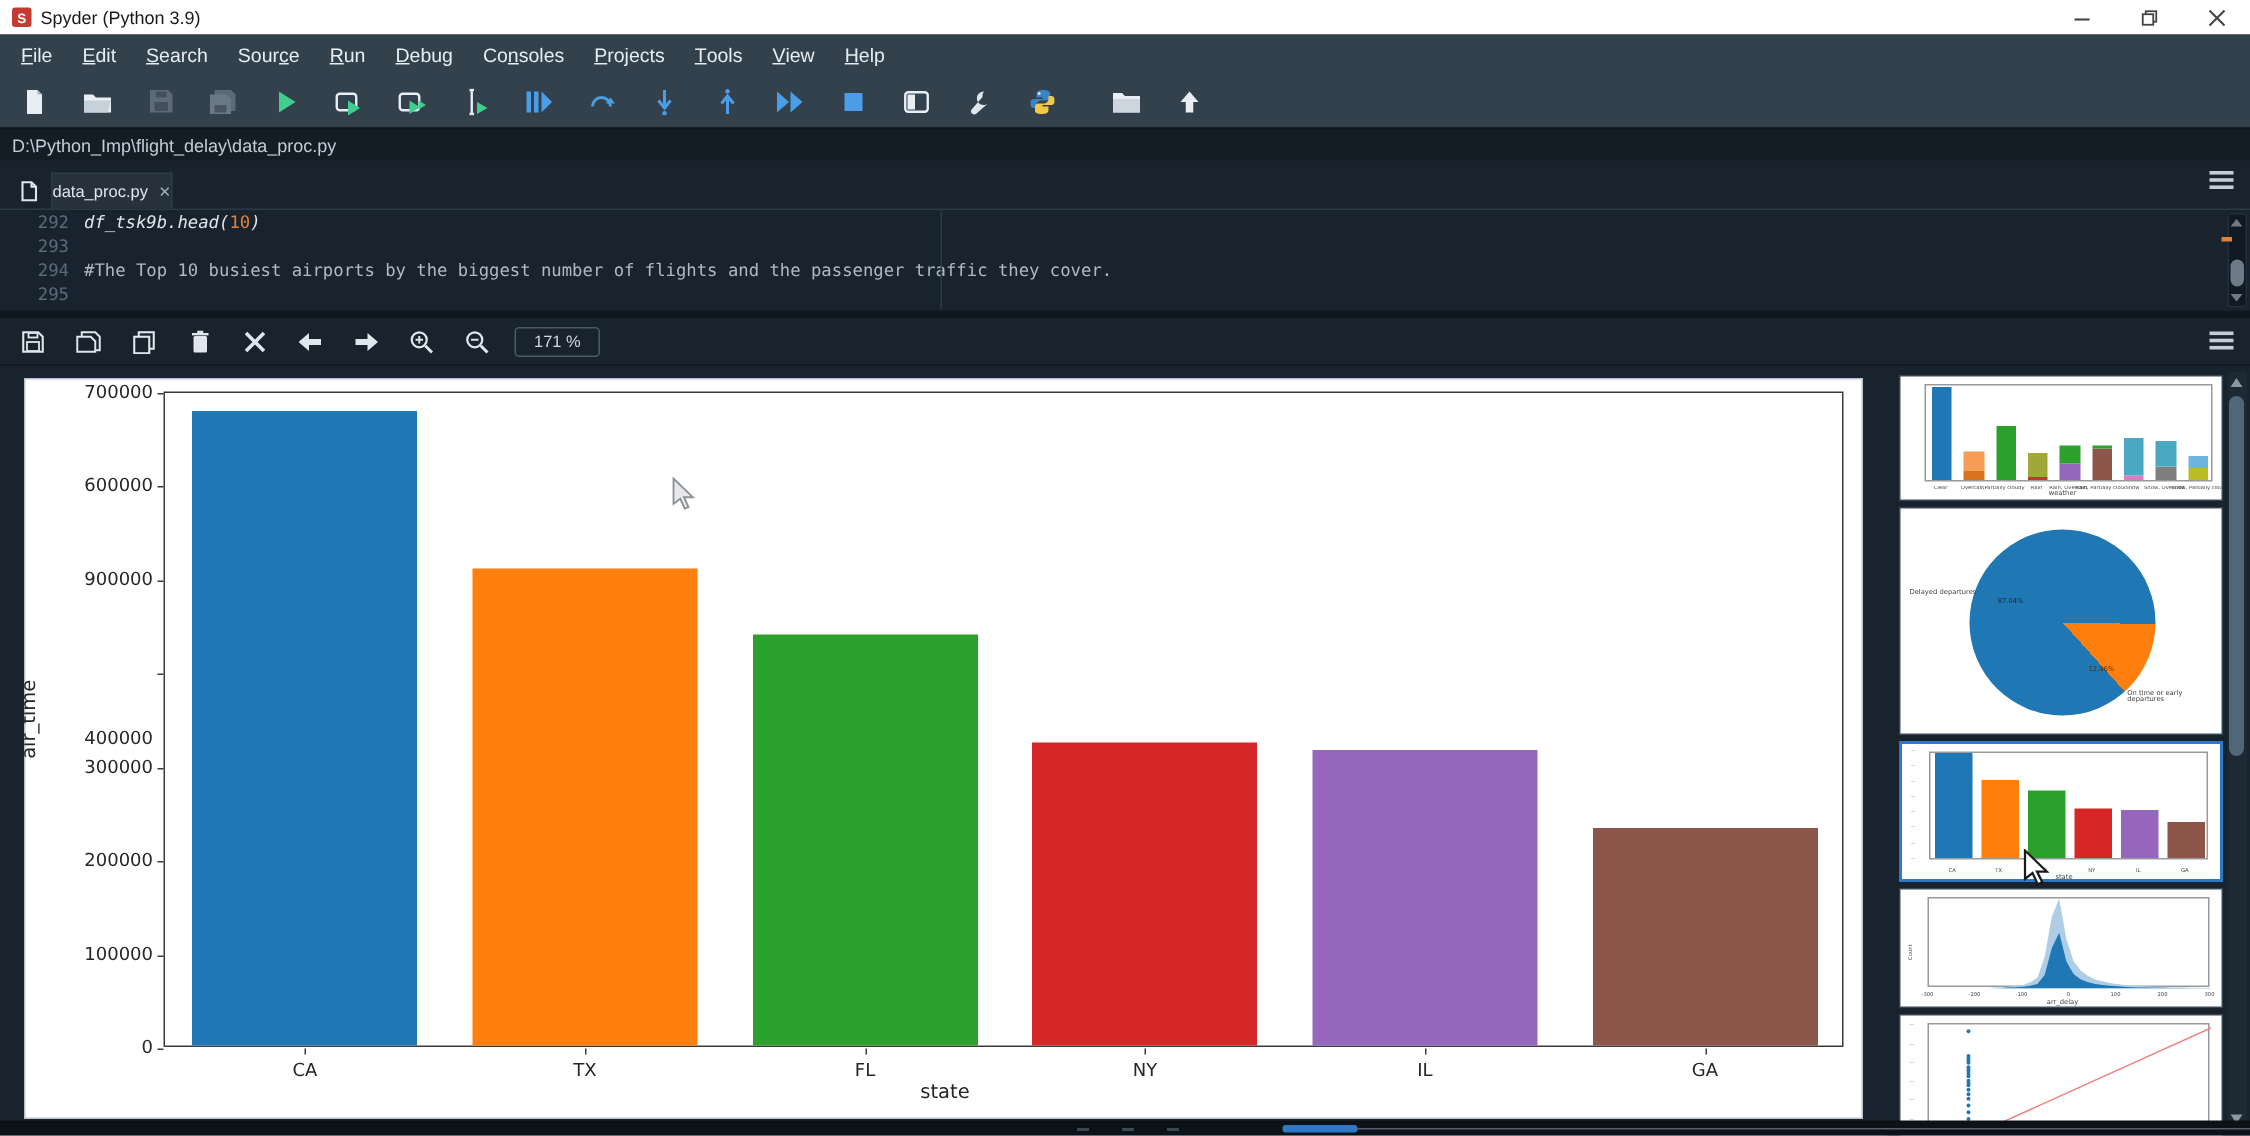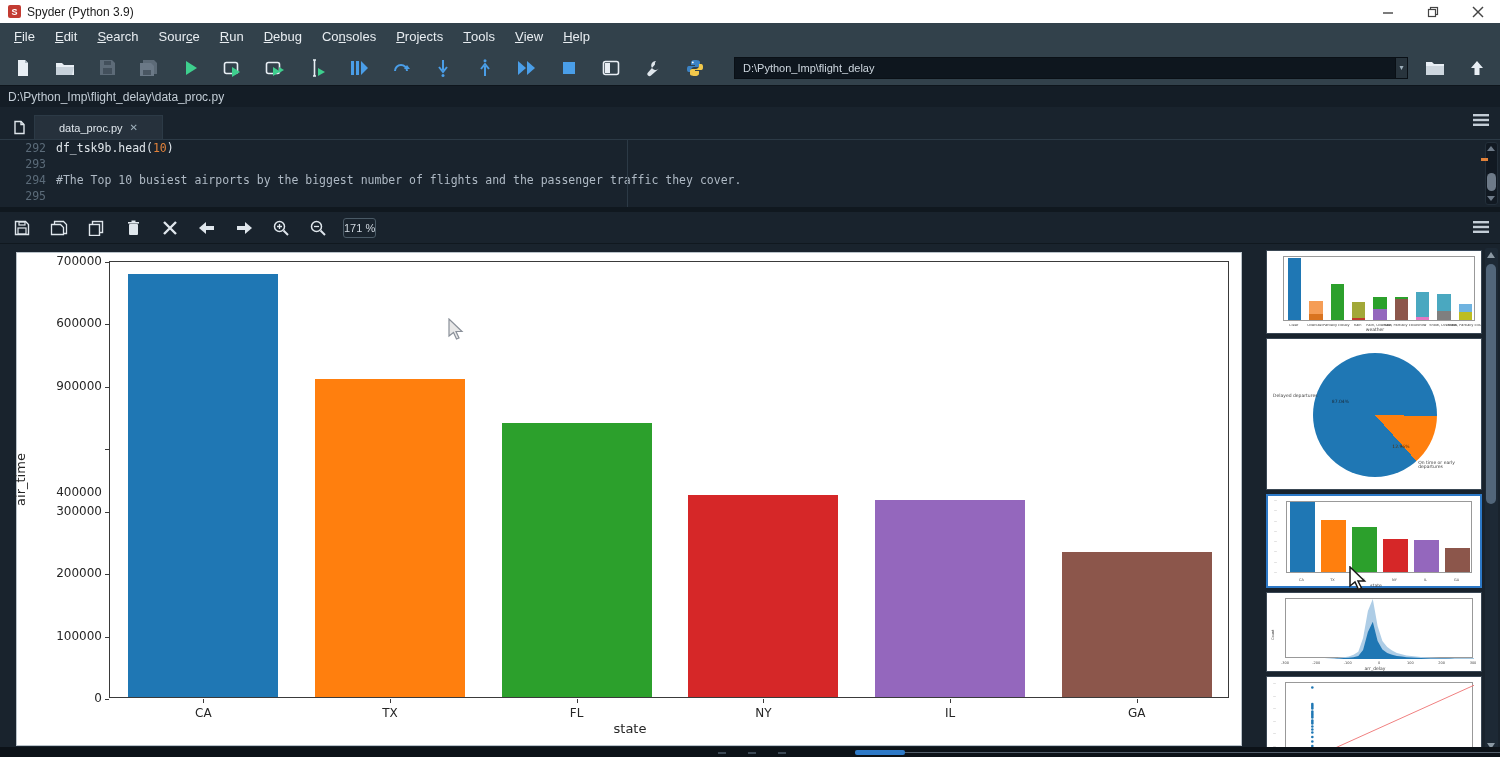--- a/index.html
+++ b/index.html
@@ -36,46 +36,46 @@
   .pathbar { position:absolute; left:0; top:85px; width:1500px; height:22px; background:#141d26;
              display:flex; align-items:center; padding-left:8px; border-top:1px solid #0e151c; }
   .pathbar span { color:#c3cdd6; font-size:12px; }
 
   
   .editor { position:absolute; left:0; top:107px; width:1500px; height:100px; background:#19232d; }
   .tabbar { position:absolute; left:0; top:5px; width:1500px; height:28px; border-bottom:1px solid #2c3a46;
             display:flex; align-items:flex-end; }
   .filelist-btn { width:30px; height:24px; display:flex; align-items:center; justify-content:center; margin-left:4px; }
   .tab { height:24px; background:#26313c; border:1px solid #2c3a46; border-bottom:none; display:flex;
-         align-items:center; padding:0 24px; gap:7px; }
+         align-items:center; padding:0 0; gap:7px; }
   .tab-label { color:#dfe6ec; font-size:11px; }
   .tab-close { color:#9fb0bc; font-size:10px; }
   .editor-menu-btn { position:absolute; right:10px; top:6px; }
   .code-area { position:absolute; left:0; top:33px; width:1482px; height:67px; overflow:hidden; }
   .code-line { display:flex; height:16px; line-height:16px; font-family:"DejaVu Sans Mono","Liberation Mono",monospace; font-size:11.5px; }
   .gutter { width:56px; flex:0 0 auto; text-align:right; color:#5b6b79; padding-right:10px; }
   .code-text { white-space:pre; }
-  .tk-code { color:#dfe5ea; } .tk-num { color:#e2823a;text-align:center; } .tk-comment { color:#aeb9c4; }
+  .tk-code { color:#dfe5ea;font-style:italic; } .tk-num { color:#e2823a;text-align:center; } .tk-comment { color:#aeb9c4; }
   .tk-str { color:#53c17a; font-style:italic; }
   .edge-guide { position:absolute; left:627px; top:33px; width:1px; height:67px; background:#2c3a46; }
   .ed-scrollbar { position:absolute; right:2px; top:35px; width:13px; height:63px; background:#111922;
                   border:1px solid #232f3a; border-radius:3px; }
   .ed-marker { position:absolute; left:-5px; top:15px; width:7px; height:3px; background:#e2823a; }
   .ed-thumb { position:absolute; left:1px; top:30px; width:9px; height:18px; background:#6d7a88; border-radius:5px; }
   .arrow-up, .arrow-down { width:0; height:0; border-left:4px solid transparent; border-right:4px solid transparent; position:absolute; left:1px; }
   .arrow-up { border-bottom:5px solid #6d7a88; top:3px; }
   .arrow-down { border-top:5px solid #6d7a88; bottom:3px; }
 
   .splitter { position:absolute; left:0; top:207px; width:1500px; height:5px; background:#10181f; }
 
   
   .plots-toolbar { position:absolute; left:0; top:212px; width:1500px; height:32px; background:#19232d;
                    display:flex; align-items:center; padding-left:10px; border-bottom:1px solid #10181f; }
   .pt-btn { width:24px; height:24px; margin-right:13px; display:flex; align-items:center; justify-content:center; flex:0 0 auto; }
-  .zoom-box { border:1px solid #4a5a66; border-radius:3px; color:#d0d8e0; font-size:11px; padding:3px 0; }
+  .zoom-box { border:1px solid #4a5a66; border-radius:3px; color:#d0d8e0; font-size:11px; padding:3px 12px; }
   .plots-menu-btn { position:absolute; right:10px; top:8px; }
 
   .plot-canvas { position:absolute; left:16px; top:252px; width:1226px; height:494px; background:#ffffff;
                  border:1px solid #b9c2c9; }
   .axes { position:absolute; left:92px; top:8px; width:1120px; height:437px; border:1px solid #3a3a3a; }
   .bar { position:absolute; bottom:0; }
   .ytick-label { position:absolute; width:80px; text-align:right; font-family:"DejaVu Sans",sans-serif;
                  font-size:12px; color:#262626; }
   .ytick-mark { position:absolute; width:4px; height:1px; background:#3a3a3a; }
   .xtick-label { position:absolute; text-align:center; font-family:"DejaVu Sans",sans-serif; font-size:12px; color:#262626; }
@@ -242,24 +242,20 @@
         <path d="M12,2 a4.5,4.5 0 1 0 3,7.6 l-8,7 a2,2 0 0 1 -3,-3 l7,-8 a4.5,4.5 0 0 1 1,-3.6 z" fill="#dfe6ec"></path>
         <circle cx="13.5" cy="5" r="2" fill="#32414B"></circle>
       </svg>
   </div>
   <div class="tb-btn">
     <svg width="18" height="18">
         <path d="M9,1 c-4,0 -4,2 -4,3 v2 h4 v1 h-6 c-2,0 -2,2 -2,3 s0,3 2,3 h2 v-2 c0,-2 2,-3 3,-3 h4 c1,0 2,-1 2,-2 v-3 c0,-1 -1,-2 -5,-2 z" fill="#3b82c4"></path>
         <path d="M9,17 c4,0 4,-2 4,-3 v-2 h-4 v-1 h6 c2,0 2,-2 2,-3 s0,-3 -2,-3 h-2 v2 c0,2 -2,3 -3,3 h-4 c-1,0 -2,1 -2,2 v3 c0,1 1,2 5,2 z" fill="#f2c84b"></path>
         <circle cx="6.8" cy="3.4" r="0.9" fill="#fff"></circle>
       </svg>
-  </div>
-  <div class="workdir-wrap">
-    <input class="workdir" readonly="" value="D:\Python_Imp\flight_delay" style="">
-    <div class="workdir-caret">▾</div>
   </div>
   <div class="tb-btn" style="margin-left:14px;">
     <svg width="20" height="18">
         <path d="M1,3 h6 l2,2 h10 v11 h-18 z" fill="#e8eef4"></path>
         <path d="M1,7 h18 v9 h-18 z" fill="#cdd6de"></path>
       </svg>
   </div>
   <div class="tb-btn" style="margin-right:0;">
     <svg width="14" height="16">
         <path d="M7,1 L13,8 H9.5 V15 H4.5 V8 H1 z" fill="#e8eef4"></path>

